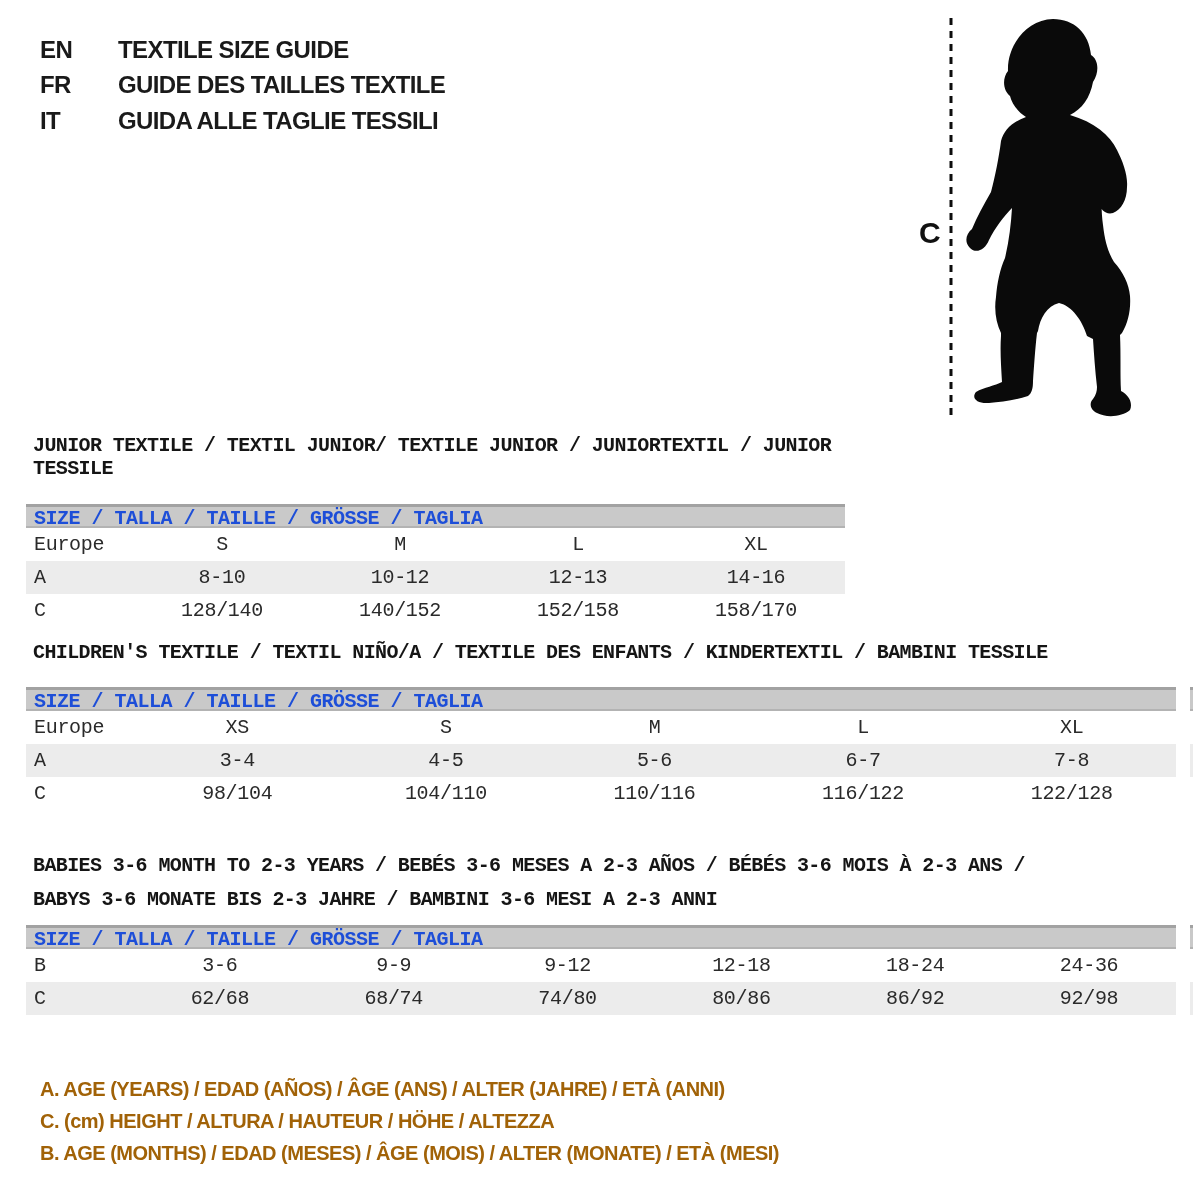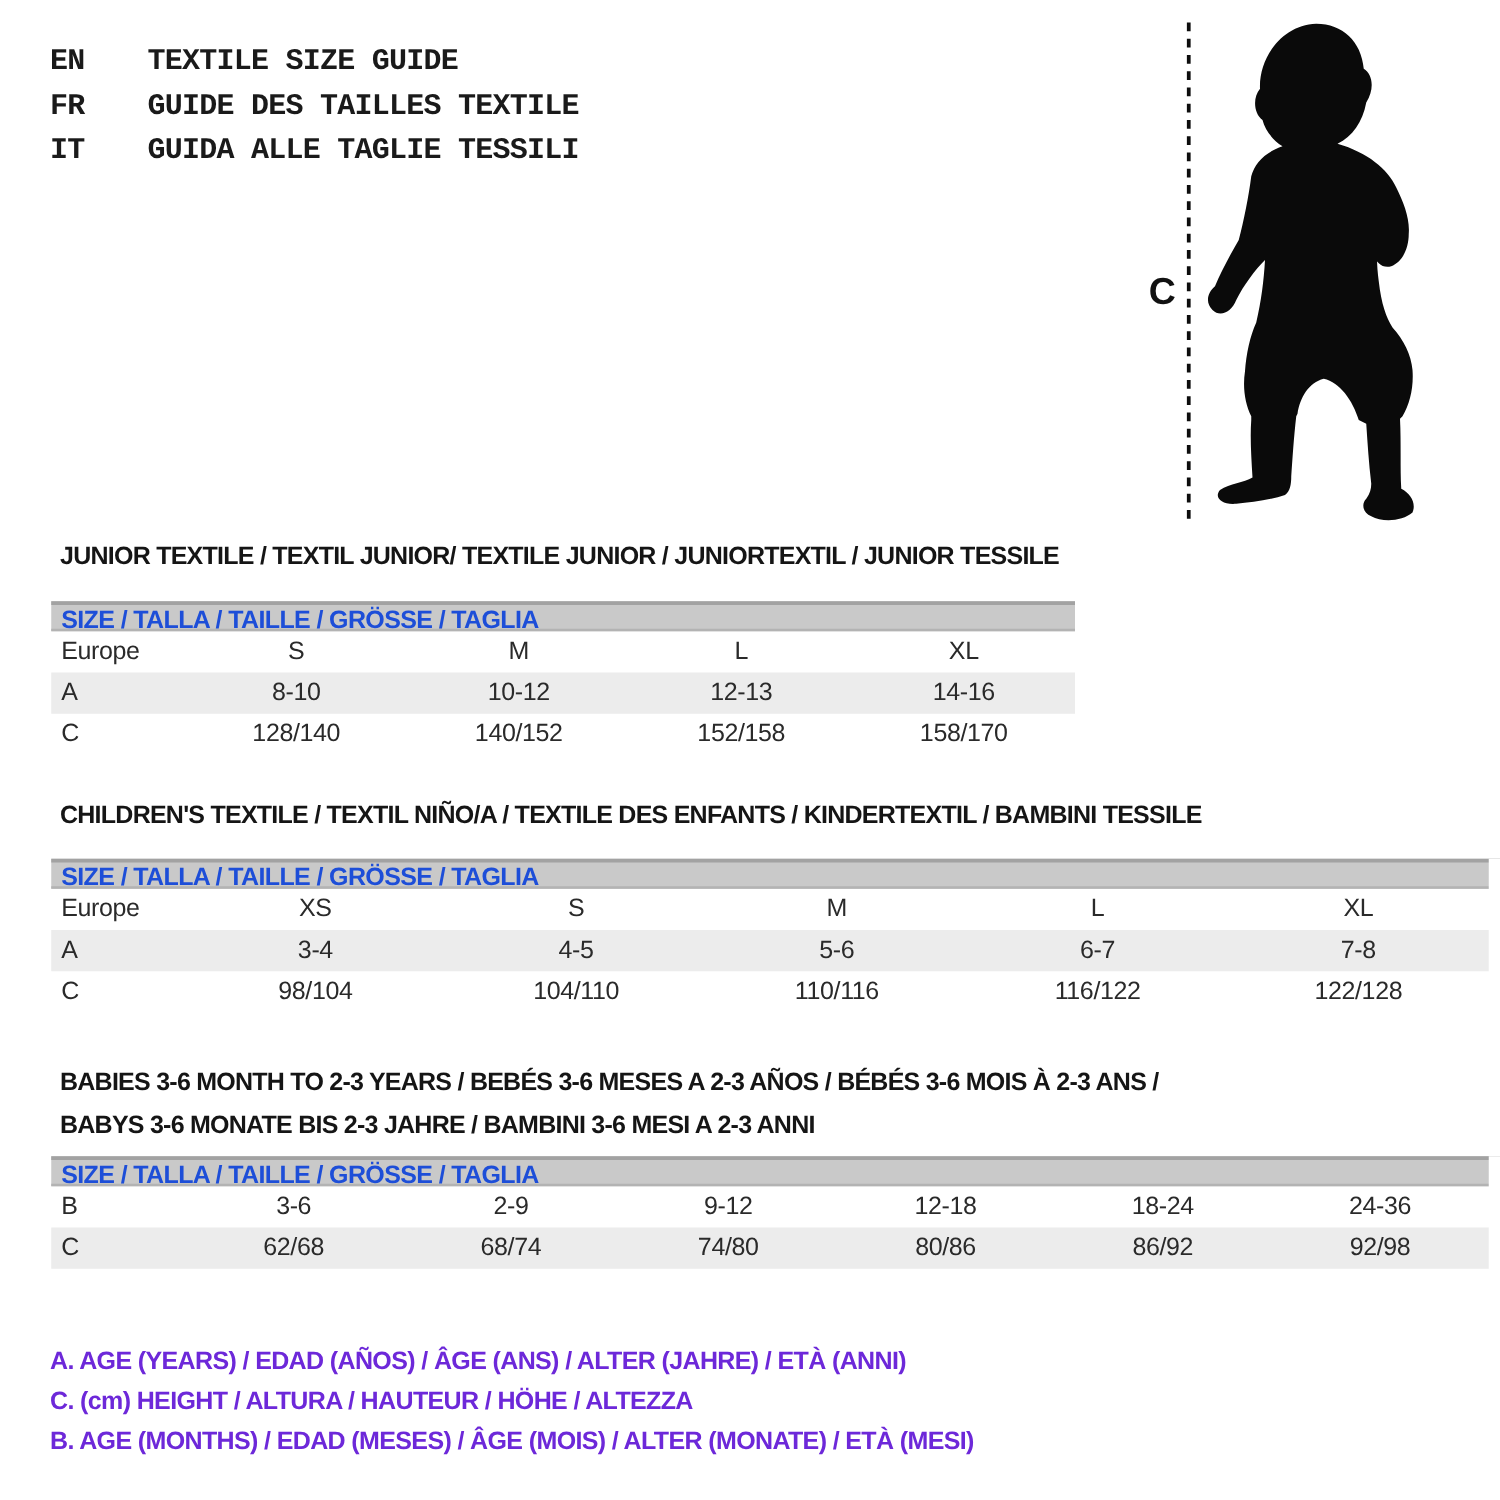--- a/index.html
+++ b/index.html
@@ -6,32 +6,32 @@
   body{
     width:1200px;height:1200px;position:relative;overflow:hidden;
     font-family:"Liberation Sans", sans-serif;
     color:#1e1e1e;
     --bar-bg:#c9c9c9; --bar-edge-top:#a2a2a2; --bar-edge-bottom:#b3b3b3;
     --row-shade:#ececec; --ink:#0a0a0a;
   }
   .page{position:absolute;inset:0;background:#fff;}
 
   
-  .lang-block{position:absolute;left:40px;top:32px;font-family:Liberation Mono, monospace;}
+  .lang-block{position:absolute;left:40px;top:32px;}
   .lang-row{display:flex;height:35.5px;align-items:center;
     font-weight:bold;font-size:24px;letter-spacing:-0.6px;color:#1a1a1a;}
   .lang-code{width:78px;}
 
   
   .figure{position:absolute;left:900px;top:0;width:300px;height:430px;}
   .figure svg{display:block;width:300px;height:430px;}
   .figure text{font-family:"Liberation Sans",sans-serif;font-weight:bold;font-size:30px;fill:#111;}
 
   
-  .sec{position:absolute;left:41px;}
+  .sec{position:absolute;left:26px;font-family:Liberation Mono, monospace;}
   .sec-title{margin-left:7px;font-size:20px;font-weight:bold;
     letter-spacing:-0.6px;color:#151515;line-height:23px;}
   .sec-junior{top:434px;width:819px;}
   .sec-junior .sec-title{margin-bottom:24px;}
   .sec-children{top:641px;width:1167px;}
   .sec-children .sec-title{margin-bottom:23px;}
   .sec-babies{top:849px;width:1167px;}
   .sec-babies .sec-title{line-height:34px;margin-bottom:8px;}
 
   .t-bar{height:24px;line-height:24px;background:var(--bar-bg);
@@ -46,21 +46,21 @@
   .t-cell{flex:1;text-align:center;}
   .sec-children .t-bar,.sec-children .t-row,
   .sec-babies .t-bar,.sec-babies .t-row{padding-right:17px;box-sizing:border-box;}
   .gutter{position:absolute;left:1150px;width:14px;background:#fff;}
   .sec-children .gutter{top:46px;height:128px;}
   .sec-babies .gutter{top:76px;height:95px;}
 
   
   .legend{position:absolute;left:40px;top:1073px;}
   .legend-line{font-size:20px;font-weight:bold;letter-spacing:-0.5px;
-    line-height:32px;color:#6d28d9;}
+    line-height:32px;color:#a16207;}
 </style>
 </head>
 <body style="--bar-bg: #c9c9c9; --bar-edge-top: #a2a2a2; --bar-edge-bottom: #b3b3b3; --row-shade: #ececec;">
 
 <div class="page">
 
   <div class="lang-block">
       <div class="lang-row">
         <span class="lang-code">EN</span>
         <span class="lang-label">TEXTILE SIZE GUIDE</span>
@@ -194,21 +194,21 @@
   <section class="sec sec-babies">
     <div class="sec-title">
         <div>BABIES 3-6 MONTH TO 2-3 YEARS / BEBÉS 3-6 MESES A 2-3 AÑOS / BÉBÉS 3-6 MOIS À 2-3 ANS /</div>
         <div>BABYS 3-6 MONATE BIS 2-3 JAHRE / BAMBINI 3-6 MESI A 2-3 ANNI</div>
       </div>
     <div class="t-bar">SIZE / TALLA / TAILLE / GRÖSSE / TAGLIA</div>
     <div class="t-rows">
         <div class="t-row">
           <div class="t-label">B</div>
           <div class="t-cell">3-6</div>
-          <div class="t-cell">2-9</div>
+          <div class="t-cell">9-9</div>
           <div class="t-cell">9-12</div>
           <div class="t-cell">12-18</div>
           <div class="t-cell">18-24</div>
           <div class="t-cell">24-36</div>
         </div>
         <div class="t-row shaded">
           <div class="t-label">C</div>
           <div class="t-cell">62/68</div>
           <div class="t-cell">68/74</div>
           <div class="t-cell">74/80</div>

